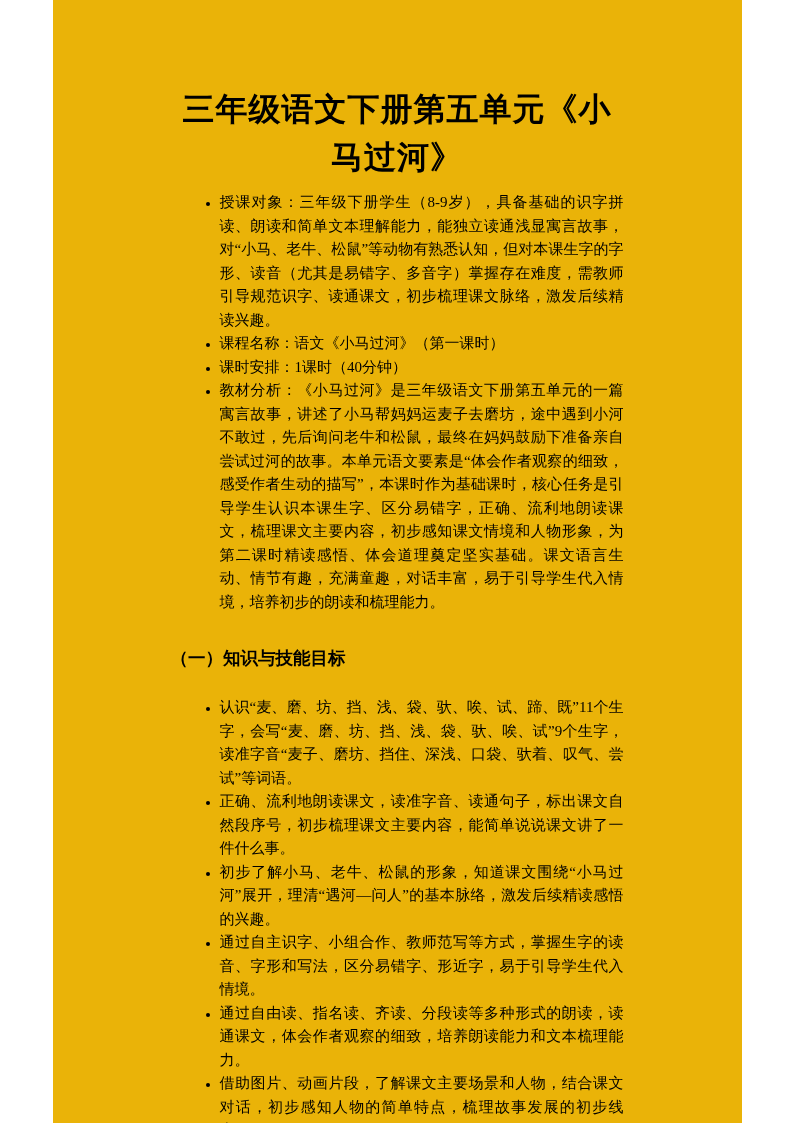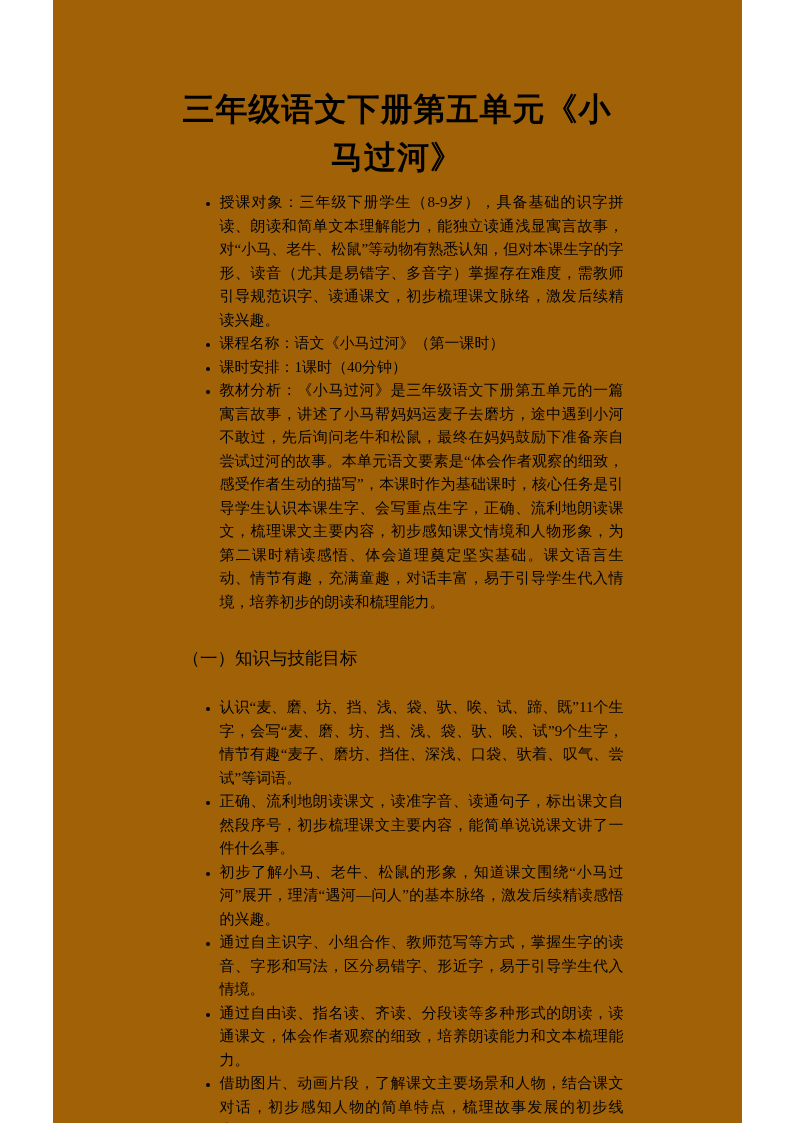--- a/index.html
+++ b/index.html
@@ -5,21 +5,21 @@
   html, body {
     margin: 0;
     padding: 0;
     background: #ffffff;
   }
   .page {
     position: relative;
     width: 689px;
     height: 1123px;
     margin: 0 auto;
-    background: #a16207;
+    background: #eab308;
     color: #000000;
     font-family: "Liberation Serif", "DejaVu Serif", serif;
     box-sizing: border-box;
     padding: 85px 118px 13px 118px;
     overflow: hidden;
   }
   .doc-title {
     margin: 0 0 10px 0;
     font-size: 32px;
     line-height: 48px;
@@ -30,24 +30,24 @@
   .doc-title .title-line {
     display: block;
   }
   .sec-heading {
     margin: 14px 0 26px 0;
     font-size: 22px;
     line-height: 30px;
     font-weight: bold;
   }
   .subsec-heading {
-    margin: 32px 0 26px 12px;
+    margin: 32px 0 26px 0;
     font-size: 17.5px;
     line-height: 24px;
-    font-weight: normal;
+    font-weight: bold;
   }
   ul.bullet-list {
     margin: 0;
     padding: 0 0 0 49px;
     font-size: 15px;
     line-height: 23.5px;
     text-align: justify;
   }
   ul.bullet-list li {
     list-style: disc outside;
@@ -65,28 +65,28 @@
 
   <h1 class="doc-title">
     <span class="title-line">三年级语文下册第五单元《小马过河》</span>
   </h1>
 
 
   <ul class="bullet-list">
     <li>授课对象：三年级下册学生（8-9岁），具备基础的识字拼读、朗读和简单文本理解能力，能独立读通浅显寓言故事，对“小马、老牛、松鼠”等动物有熟悉认知，但对本课生字的字形、读音（尤其是易错字、多音字）掌握存在难度，需教师引导规范识字、读通课文，初步梳理课文脉络，激发后续精读兴趣。</li>
     <li>课程名称：语文《小马过河》（第一课时）</li>
     <li>课时安排：1课时（40分钟）</li>
-    <li>教材分析：《小马过河》是三年级语文下册第五单元的一篇寓言故事，讲述了小马帮妈妈运麦子去磨坊，途中遇到小河不敢过，先后询问老牛和松鼠，最终在妈妈鼓励下准备亲自尝试过河的故事。本单元语文要素是“体会作者观察的细致，感受作者生动的描写”，本课时作为基础课时，核心任务是引导学生认识本课生字、会写重点生字，正确、流利地朗读课文，梳理课文主要内容，初步感知课文情境和人物形象，为第二课时精读感悟、体会道理奠定坚实基础。课文语言生动、情节有趣，充满童趣，对话丰富，易于引导学生代入情境，培养初步的朗读和梳理能力。</li>
+    <li>教材分析：《小马过河》是三年级语文下册第五单元的一篇寓言故事，讲述了小马帮妈妈运麦子去磨坊，途中遇到小河不敢过，先后询问老牛和松鼠，最终在妈妈鼓励下准备亲自尝试过河的故事。本单元语文要素是“体会作者观察的细致，感受作者生动的描写”，本课时作为基础课时，核心任务是引导学生认识本课生字、区分易错字，正确、流利地朗读课文，梳理课文主要内容，初步感知课文情境和人物形象，为第二课时精读感悟、体会道理奠定坚实基础。课文语言生动、情节有趣，充满童趣，对话丰富，易于引导学生代入情境，培养初步的朗读和梳理能力。</li>
   </ul>
 
 
   <h3 class="subsec-heading">（一）知识与技能目标</h3>
 
   <ul class="bullet-list">
-    <li>认识“麦、磨、坊、挡、浅、袋、驮、唉、试、蹄、既”11个生字，会写“麦、磨、坊、挡、浅、袋、驮、唉、试”9个生字，情节有趣“麦子、磨坊、挡住、深浅、口袋、驮着、叹气、尝试”等词语。</li>
+    <li>认识“麦、磨、坊、挡、浅、袋、驮、唉、试、蹄、既”11个生字，会写“麦、磨、坊、挡、浅、袋、驮、唉、试”9个生字，读准字音“麦子、磨坊、挡住、深浅、口袋、驮着、叹气、尝试”等词语。</li>
     <li>正确、流利地朗读课文，读准字音、读通句子，标出课文自然段序号，初步梳理课文主要内容，能简单说说课文讲了一件什么事。</li>
     <li>初步了解小马、老牛、松鼠的形象，知道课文围绕“小马过河”展开，理清“遇河—问人”的基本脉络，激发后续精读感悟的兴趣。</li>
   </ul>
 
 
   <ul class="bullet-list">
     <li>通过自主识字、小组合作、教师范写等方式，掌握生字的读音、字形和写法，区分易错字、形近字，易于引导学生代入情境。</li>
     <li>通过自由读、指名读、齐读、分段读等多种形式的朗读，读通课文，体会作者观察的细致，培养朗读能力和文本梳理能力。</li>
     <li>借助图片、动画片段，了解课文主要场景和人物，结合课文对话，初步感知人物的简单特点，梳理故事发展的初步线索。</li>
   </ul>

